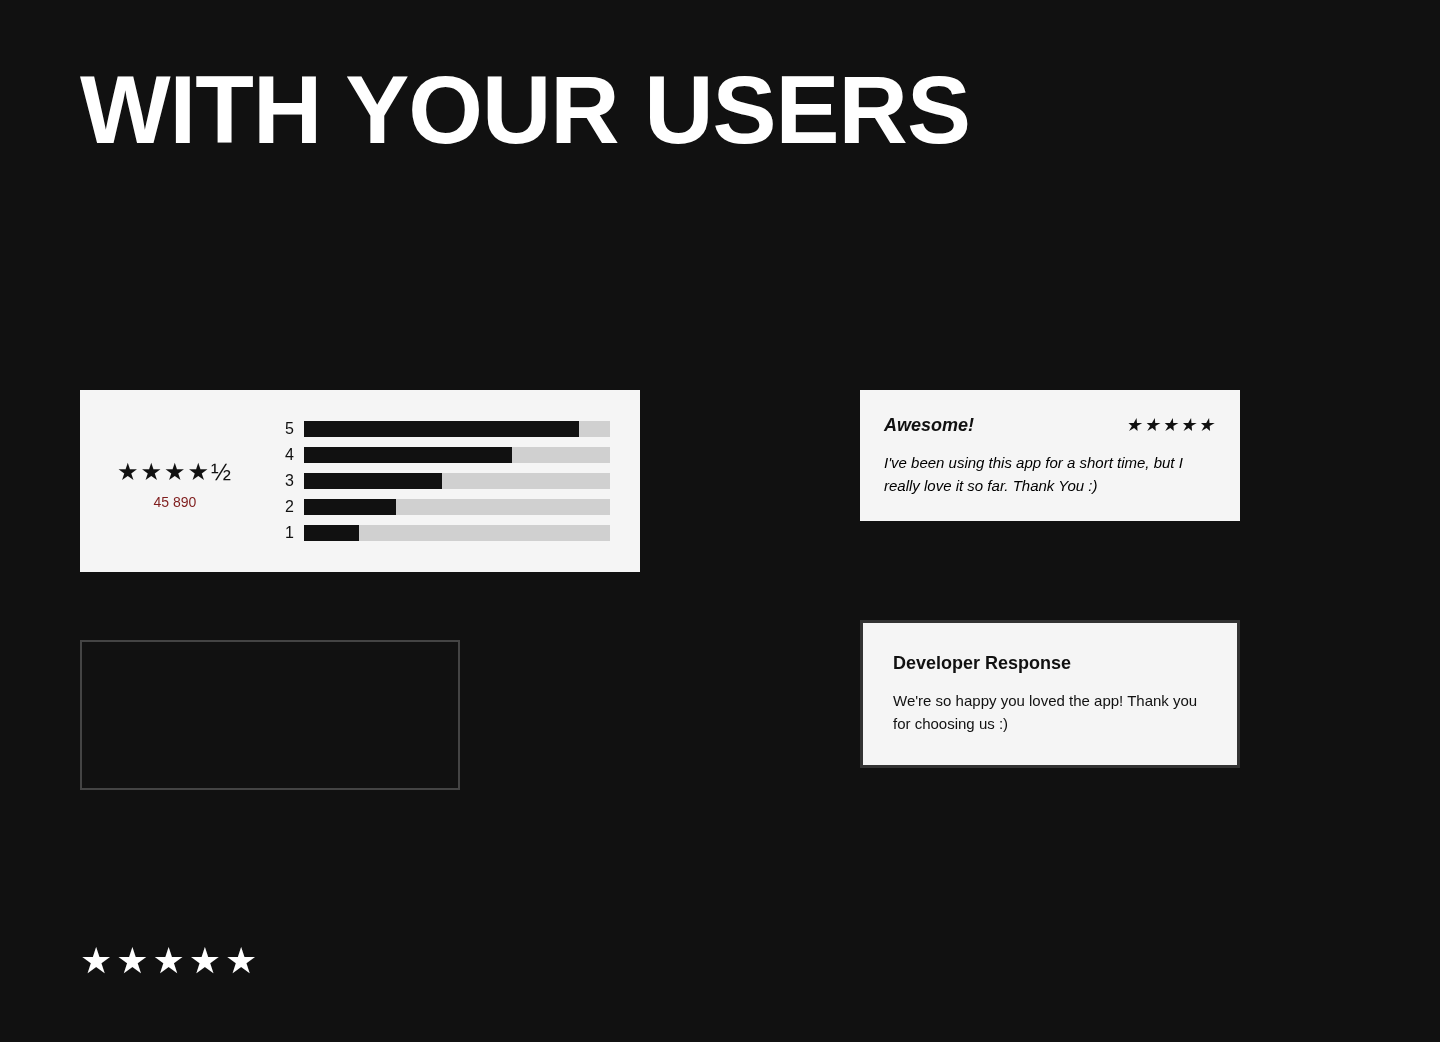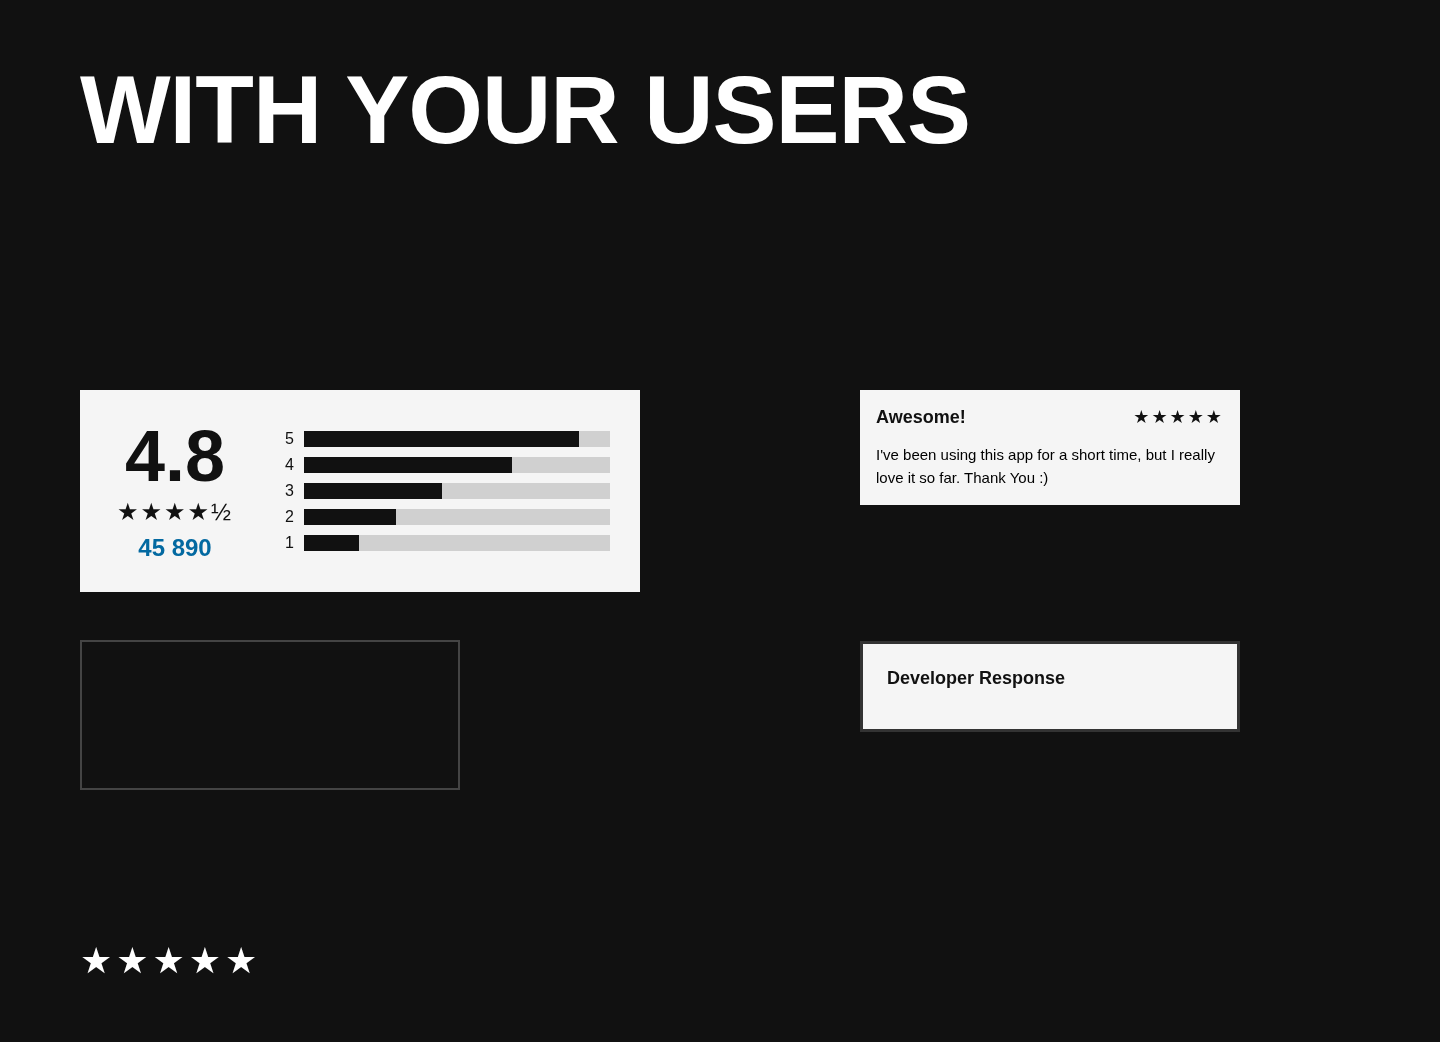--- a/index.html
+++ b/index.html
@@ -60,24 +60,24 @@
     }
 
     .rating-stars {
       font-size: 24px;
       color: #111111;
       margin-top: 6px;
       letter-spacing: 2px;
     }
 
     .rating-count {
-      font-size: 24px;
-      color: #0369a1;
+      font-size: 14px;
+      color: #7f1d1d;
       margin-top: 8px;
-      font-weight: 700;
+      font-weight: 400;
     }
 
     .rating-bars {
       flex: 1;
       display: flex;
       flex-direction: column;
       gap: 8px;
     }
 
     .bar-row {
@@ -127,21 +127,22 @@
     }
 
     
     .review-card {
       position: absolute;
       top: 390px;
       left: 860px;
       width: 380px;
       background-color: #f5f5f5;
       color: #111111;
-      padding: 16px;
+      padding: 24px;
+      font-style: italic;
     }
 
     .review-card-header {
       display: flex;
       justify-content: space-between;
       align-items: center;
       margin-bottom: 16px;
     }
 
     .review-title {
@@ -163,23 +164,22 @@
     }
 
     
     .dev-response-card {
       position: absolute;
       top: 620px;
       left: 860px;
       width: 380px;
       background-color: #f5f5f5;
       color: #111111;
-      padding: 24px;
+      padding: 30px;
       border: 3px solid #333333;
-      margin-top: 21px;
     }
 
     .dev-response-title {
       font-size: 18px;
       font-weight: 900;
       color: #111111;
       margin-bottom: 16px;
     }
 
     .dev-response-body {
@@ -190,21 +190,20 @@
   </style>
 </head>
 <body>
 
 <div class="main-title">
   <div>WITH YOUR USERS</div>
 </div>
 
 <div class="rating-card">
   <div class="rating-left">
-    <div class="rating-number">4.8</div>
     <div class="rating-stars">★★★★½</div>
     <div class="rating-count">45 890</div>
   </div>
   <div class="rating-bars">
 
   <div class="bar-row">
         <div class="bar-label">5</div>
         <div class="bar-track">
           <div class="bar-fill" style="width: 90%;"></div>
         </div>
@@ -243,13 +242,14 @@
 <div class="review-card">
   <div class="review-card-header">
     <div class="review-title">Awesome!</div>
     <div class="review-stars">★★★★★</div>
   </div>
   <div class="review-body">I've been using this app for a short time, but I really love it so far. Thank You :)</div>
 </div>
 
 <div class="dev-response-card">
   <div class="dev-response-title">Developer Response</div>
+  <div class="dev-response-body">We're so happy you loved the app! Thank you for choosing us :)</div>
 </div>
 
 </body></html>

